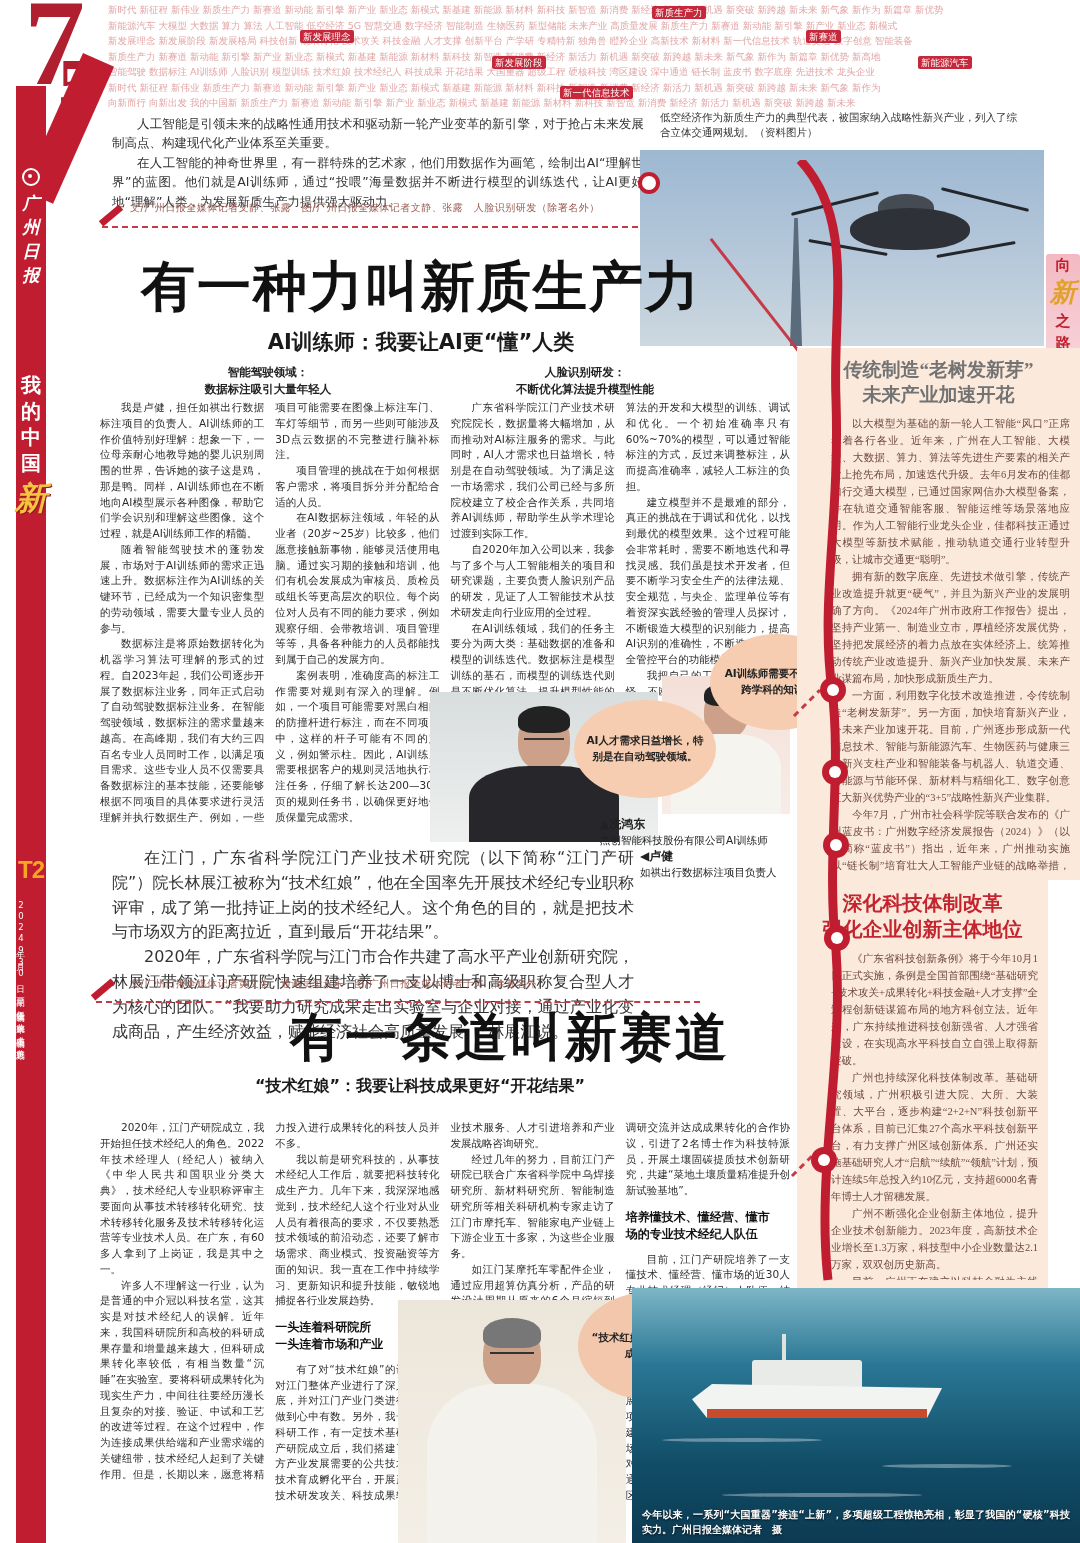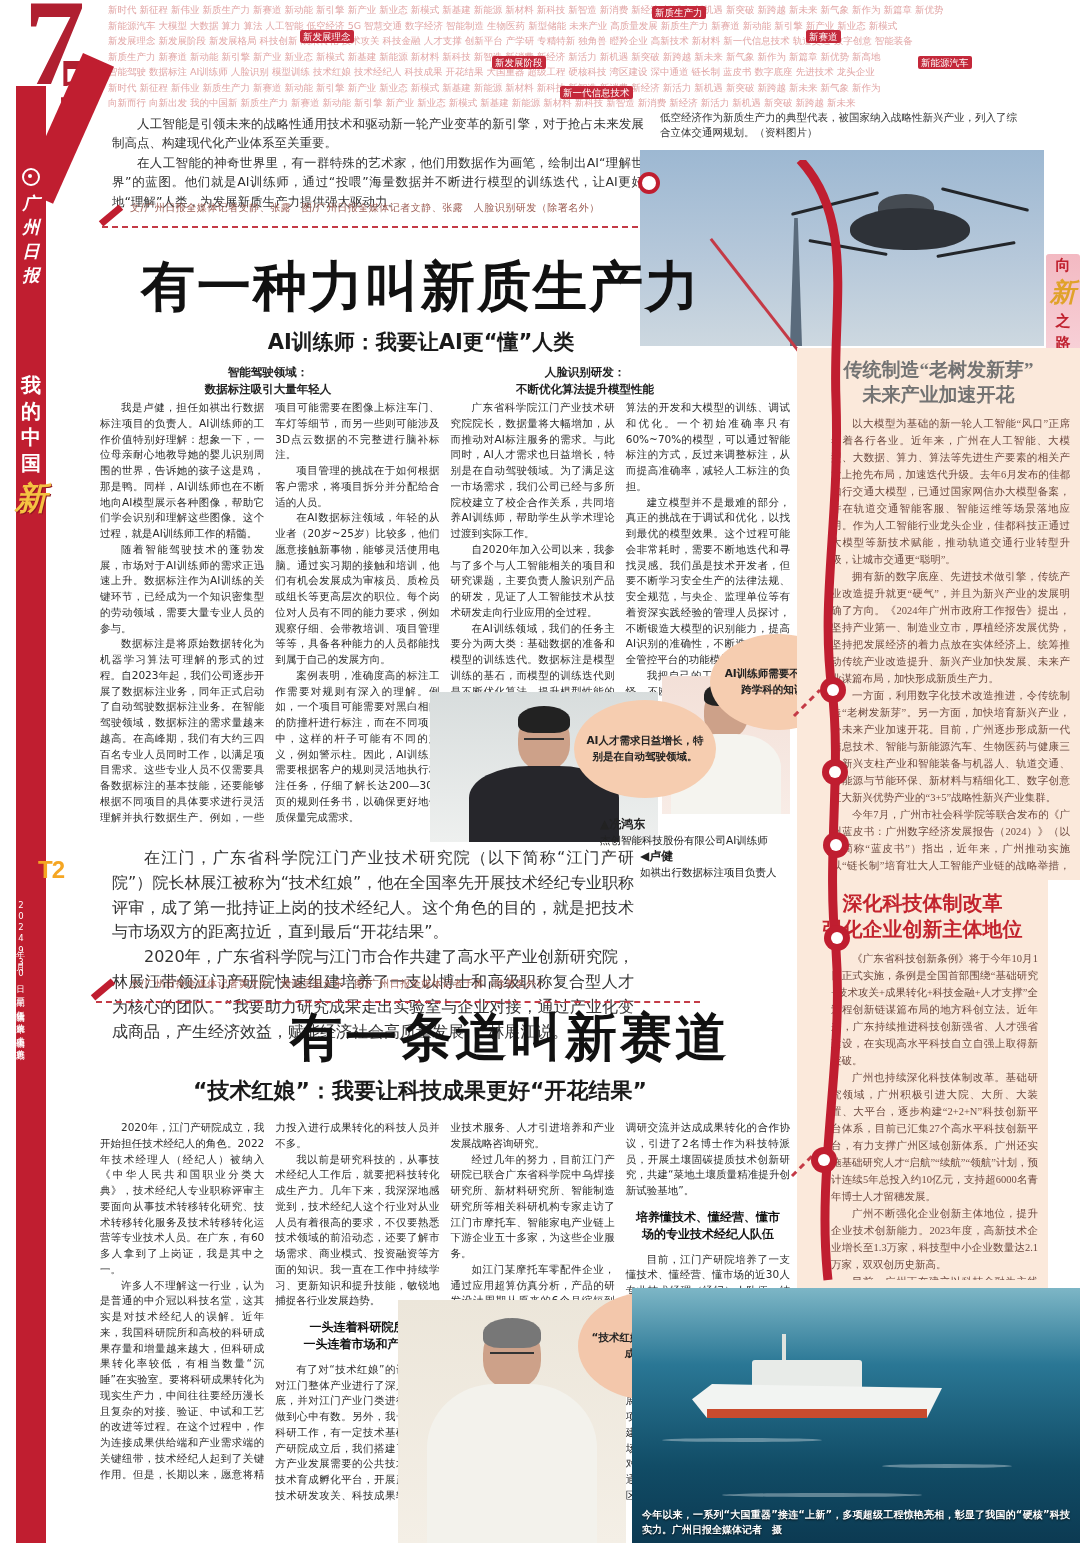--- a/index.html
+++ b/index.html
@@ -27,21 +27,21 @@
   .logo-mark{display:block;width:14px;height:14px;border:2px solid #fff;border-radius:50%;
              margin:0 auto 6px auto;position:relative;}
   .logo-mark::after{content:"";position:absolute;left:4px;top:4px;width:4px;height:4px;
              background:#fff;border-radius:50%;}
   .side-series{left:16px;top:372px;width:30px;text-align:center;color:#fff;font-weight:900;
              font-size:20px;line-height:26px;}
   .side-xin{left:14px;top:482px;width:34px;text-align:center;color:#f5c342;
              font-family:"Liberation Serif","DejaVu Serif",serif;font-style:italic;
              font-weight:900;font-size:32px;line-height:1;text-shadow:1px 1px 0 #8f1522;}
   .side-t2{left:16px;top:856px;width:30px;text-align:center;color:#f5a623;font-weight:900;
-             font-size:24px;font-family:"Liberation Sans",sans-serif;letter-spacing:-1px;padding-left:20px;}
+             font-size:24px;font-family:"Liberation Sans",sans-serif;letter-spacing:-1px;}
   .side-meta{left:15px;top:900px;height:190px;color:#fff;font-size:8.5px;line-height:11px;
              writing-mode:vertical-rl;text-orientation:upright;letter-spacing:1px;}
   
   .intro{left:112px;top:114px;width:532px;font-size:12.5px;line-height:1.55;color:#333;text-align:justify;}
   .intro p{margin:0;text-indent:2em;}
   .byline{font-size:10px;color:#9a5a50;letter-spacing:.5px;}
   .byline1{left:130px;top:201px;width:540px;}
   .byline2{left:130px;top:977px;width:580px;}
   .dashline{border-top:2px dashed #c43a46;height:0;}
   .dash1{left:102px;top:226px;width:556px;}
@@ -55,21 +55,21 @@
           font-weight:bold;color:#1a1a1a;}
   .kicker{font-size:11.5px;font-weight:bold;color:#222;text-align:center;
           line-height:1.45;white-space:pre-line;}
   .a1-k1{left:118px;top:364px;width:300px;}
   .a1-k2{left:430px;top:364px;width:310px;}
   .cols4{column-count:4;column-gap:11px;font-size:10.5px;line-height:1.5;text-align:justify;
          color:#2c2c2c;overflow:hidden;}
   .cols4 p{margin:0;text-indent:2em;}
   .a1-body{left:100px;top:400px;width:690px;height:436px;}
   .a2-body{left:100px;top:1120px;width:690px;height:421px;}
-  .flowhead{font-size:12px;font-weight:900;color:#111;text-align:center;margin:10px 0 8px 0;
+  .flowhead{font-size:12px;font-weight:900;color:#111;margin:10px 0 8px 0;
             line-height:1.45;break-inside:avoid;white-space:pre-line;text-indent:0;}
   
   .photo{overflow:hidden;}
   .drone-photo{left:640px;top:150px;width:404px;height:196px;
       background:linear-gradient(180deg,#9db8d2 0%,#b6c8da 55%,#cdd8e0 100%);}
   .tower{position:absolute;left:150px;bottom:0;width:12px;height:128px;background:#5a6b7c;
       clip-path:polygon(35% 0,65% 0,100% 100%,0 100%);}
   .tower::after{content:"";position:absolute;left:5px;top:-26px;width:2px;height:28px;background:#5a6b7c;}
   .drone-body{position:absolute;left:210px;top:58px;width:120px;height:42px;background:#2e3238;
       border-radius:50% 50% 45% 45%;}
@@ -109,21 +109,21 @@
   .cap-lin{left:636px;top:1384px;width:118px;font-family:"Liberation Serif","DejaVu Serif",serif;}
   .cap-lin .nm{font-size:14px;}
   .cap-lin .tt{font-size:13px;font-weight:bold;line-height:1.6;margin-top:4px;}
   
   .bridge{left:112px;top:846px;width:522px;font-size:16px;line-height:1.55;color:#333;text-align:justify;}
   .bridge p{margin:0;text-indent:2em;}
   
   .a2-head{left:110px;top:1008px;width:620px;text-align:right;
            font-family:"Liberation Serif","DejaVu Serif",serif;font-weight:900;
            font-size:52px;line-height:1.15;color:#111;letter-spacing:3px;}
-  .a2-sub{left:110px;top:1076px;width:620px;text-align:center;font-size:22px;
+  .a2-sub{left:110px;top:1076px;width:620px;text-align:center;font-size:16px;
           font-weight:bold;color:#1a1a1a;}
   
   .sidecol{background:#fbe9db;}
   .side1{left:797px;top:348px;width:283px;height:532px;}
   .side2{left:797px;top:880px;width:251px;height:408px;}
   .side-title{font-family:"Liberation Serif","DejaVu Serif",serif;font-weight:900;
               text-align:center;line-height:1.3;white-space:pre-line;margin:10px 8px 6px 8px;}
   .side1 .side-title{color:#737373;font-size:19px;}
   .side2 .side-title{color:#c3242e;font-size:20px;}
   .side-body{font-family:"Liberation Serif","DejaVu Serif",serif;font-size:10.5px;

